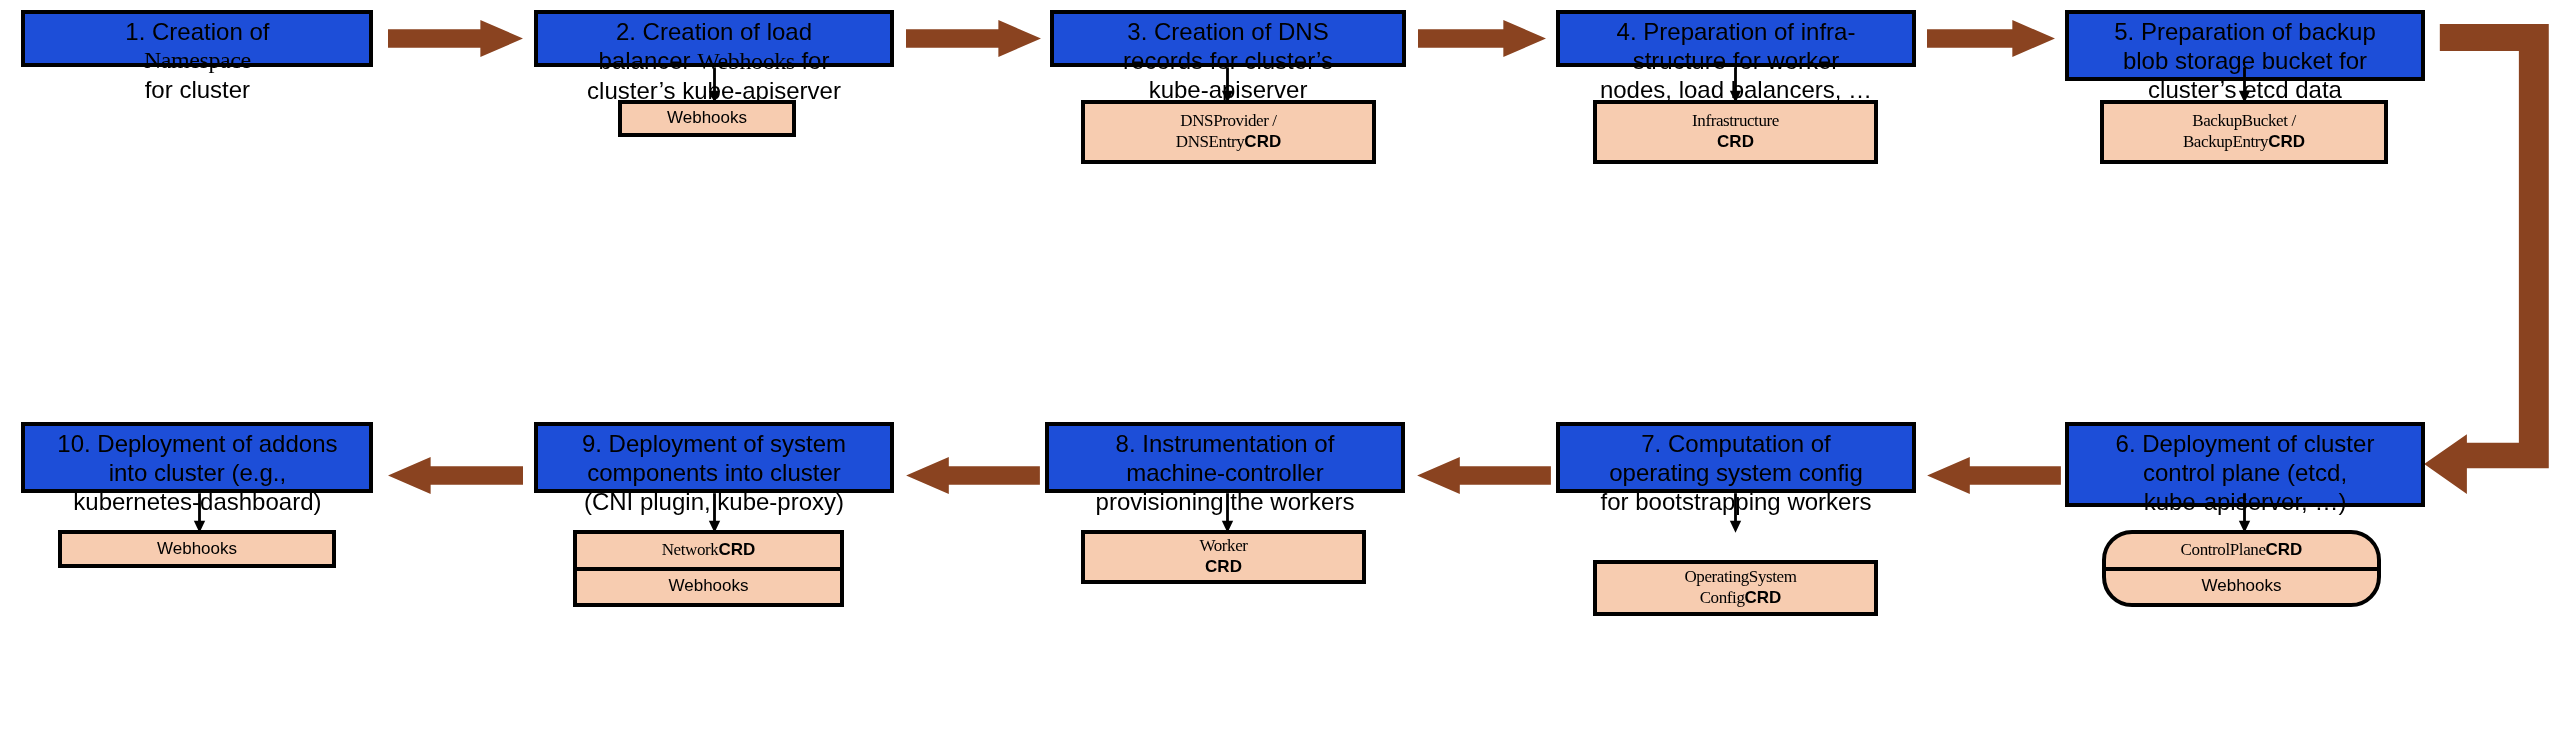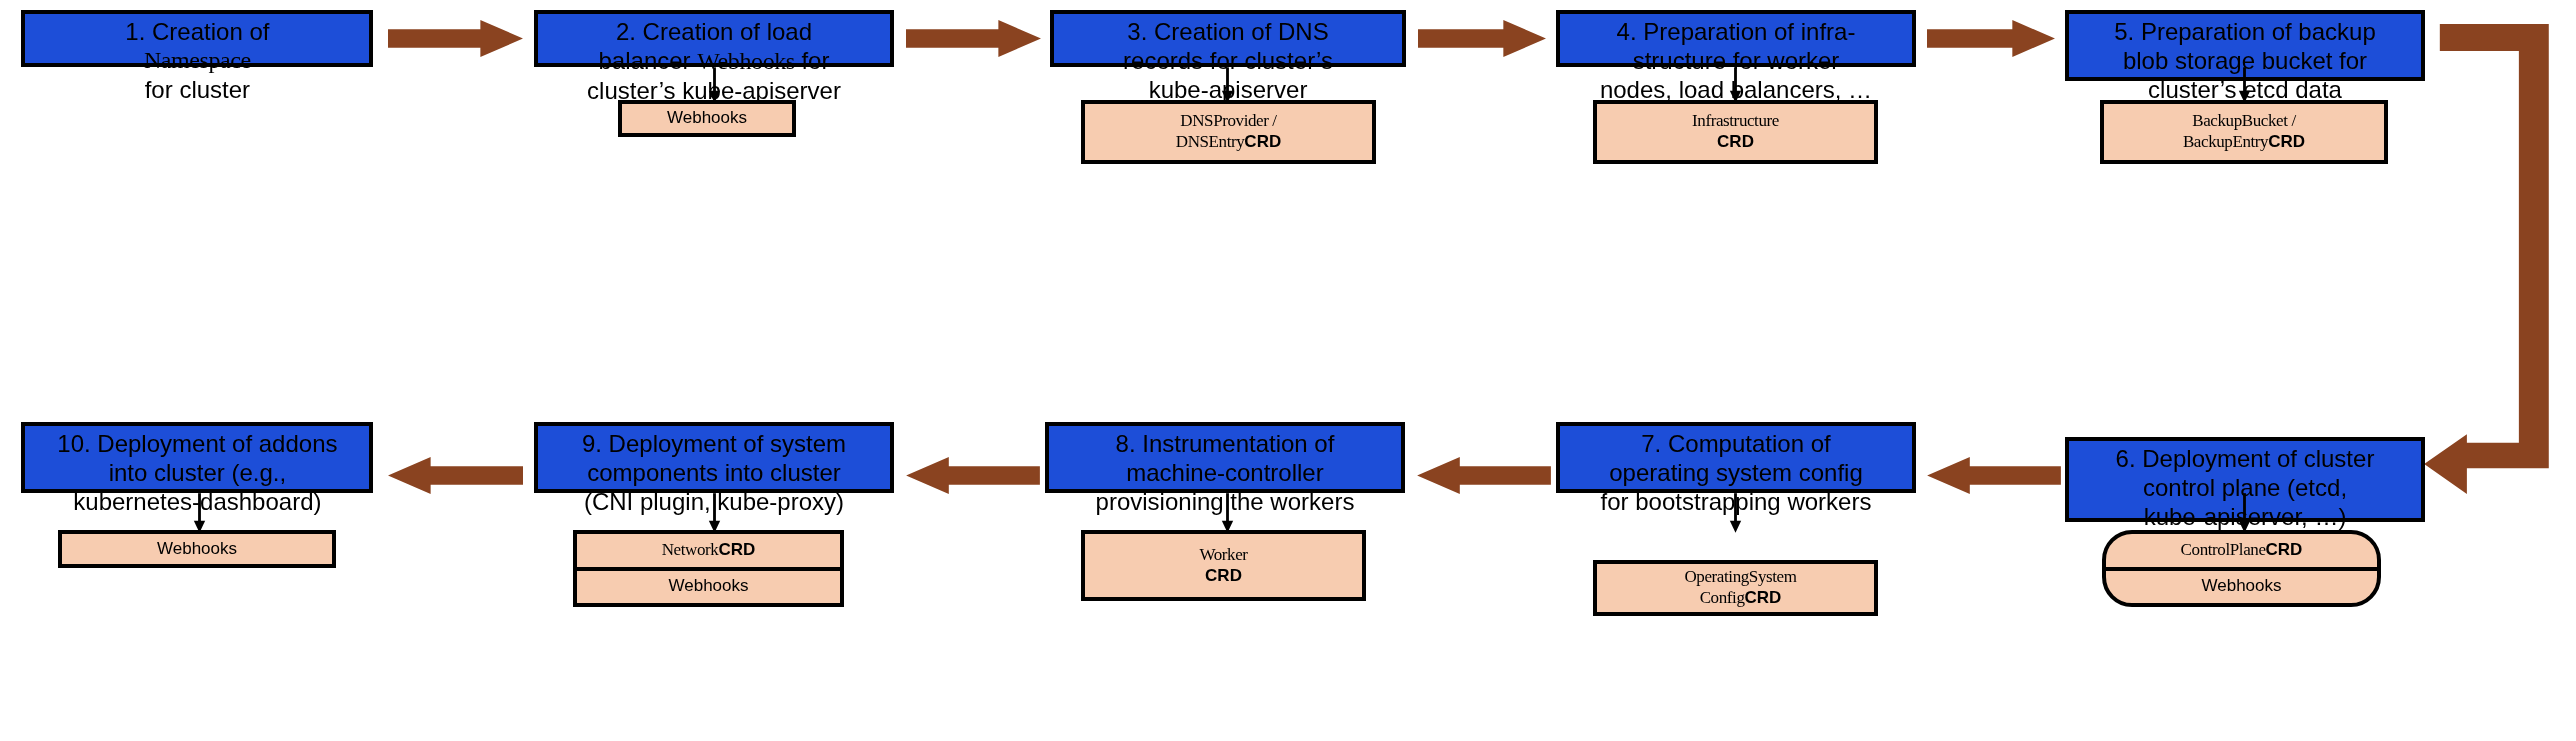--- a/index.html
+++ b/index.html
@@ -214,21 +214,21 @@
   </div>
 
   <div class="step" style="left:1556px;top:422px;width:360px;height:71px;">
     <div class="txt">
       <div>7. Computation of</div>
       <div>operating system config</div>
       <div>for bootstrapping workers</div>
     </div>
   </div>
 
-  <div class="step" style="left:2065px;top:422px;width:360px;height:85px;margin-top:15px;">
+  <div class="step" style="left:2065px;top:422px;width:360px;height:85px;">
     <div class="txt">
       <div>6. Deployment of cluster</div>
       <div>control plane (etcd,</div>
       <div>kube-apiserver, …)</div>
     </div>
   </div>
 
   <div class="fatarrow" style="left:388px;top:457px;width:135px;height:37px;">
     <svg width="135" height="37" viewBox="0 0 190 52">
       <polygon points="190,13 60,13 60,0 0,26 60,52 60,39 190,39" fill="#8A4320"></polygon>
@@ -278,21 +278,21 @@
     <div class="cell">Webhooks</div>
   </div>
 
   <div class="thin" style="left:1219px;top:493px;width:17px;height:40px;">
     <svg width="17" height="40" viewBox="0 0 24 56">
       <line x1="12" y1="0" x2="12" y2="42" stroke="#000" stroke-width="4"></line>
       <polygon points="4,39 20,39 12,56" fill="#000"></polygon>
     </svg>
   </div>
 
-  <div class="sub" style="left:1081px;top:530px;width:285px;height:71px;">
+  <div class="sub" style="left:1081px;top:530px;width:285px;height:54px;">
     <div class="cell">
       <div>
         <div class="mono">Worker</div>
         <div class="bold">CRD</div>
       </div>
     </div>
   </div>
 
   <div class="thin" style="left:1727px;top:493px;width:17px;height:40px;">
     <svg width="17" height="40" viewBox="0 0 24 56">

